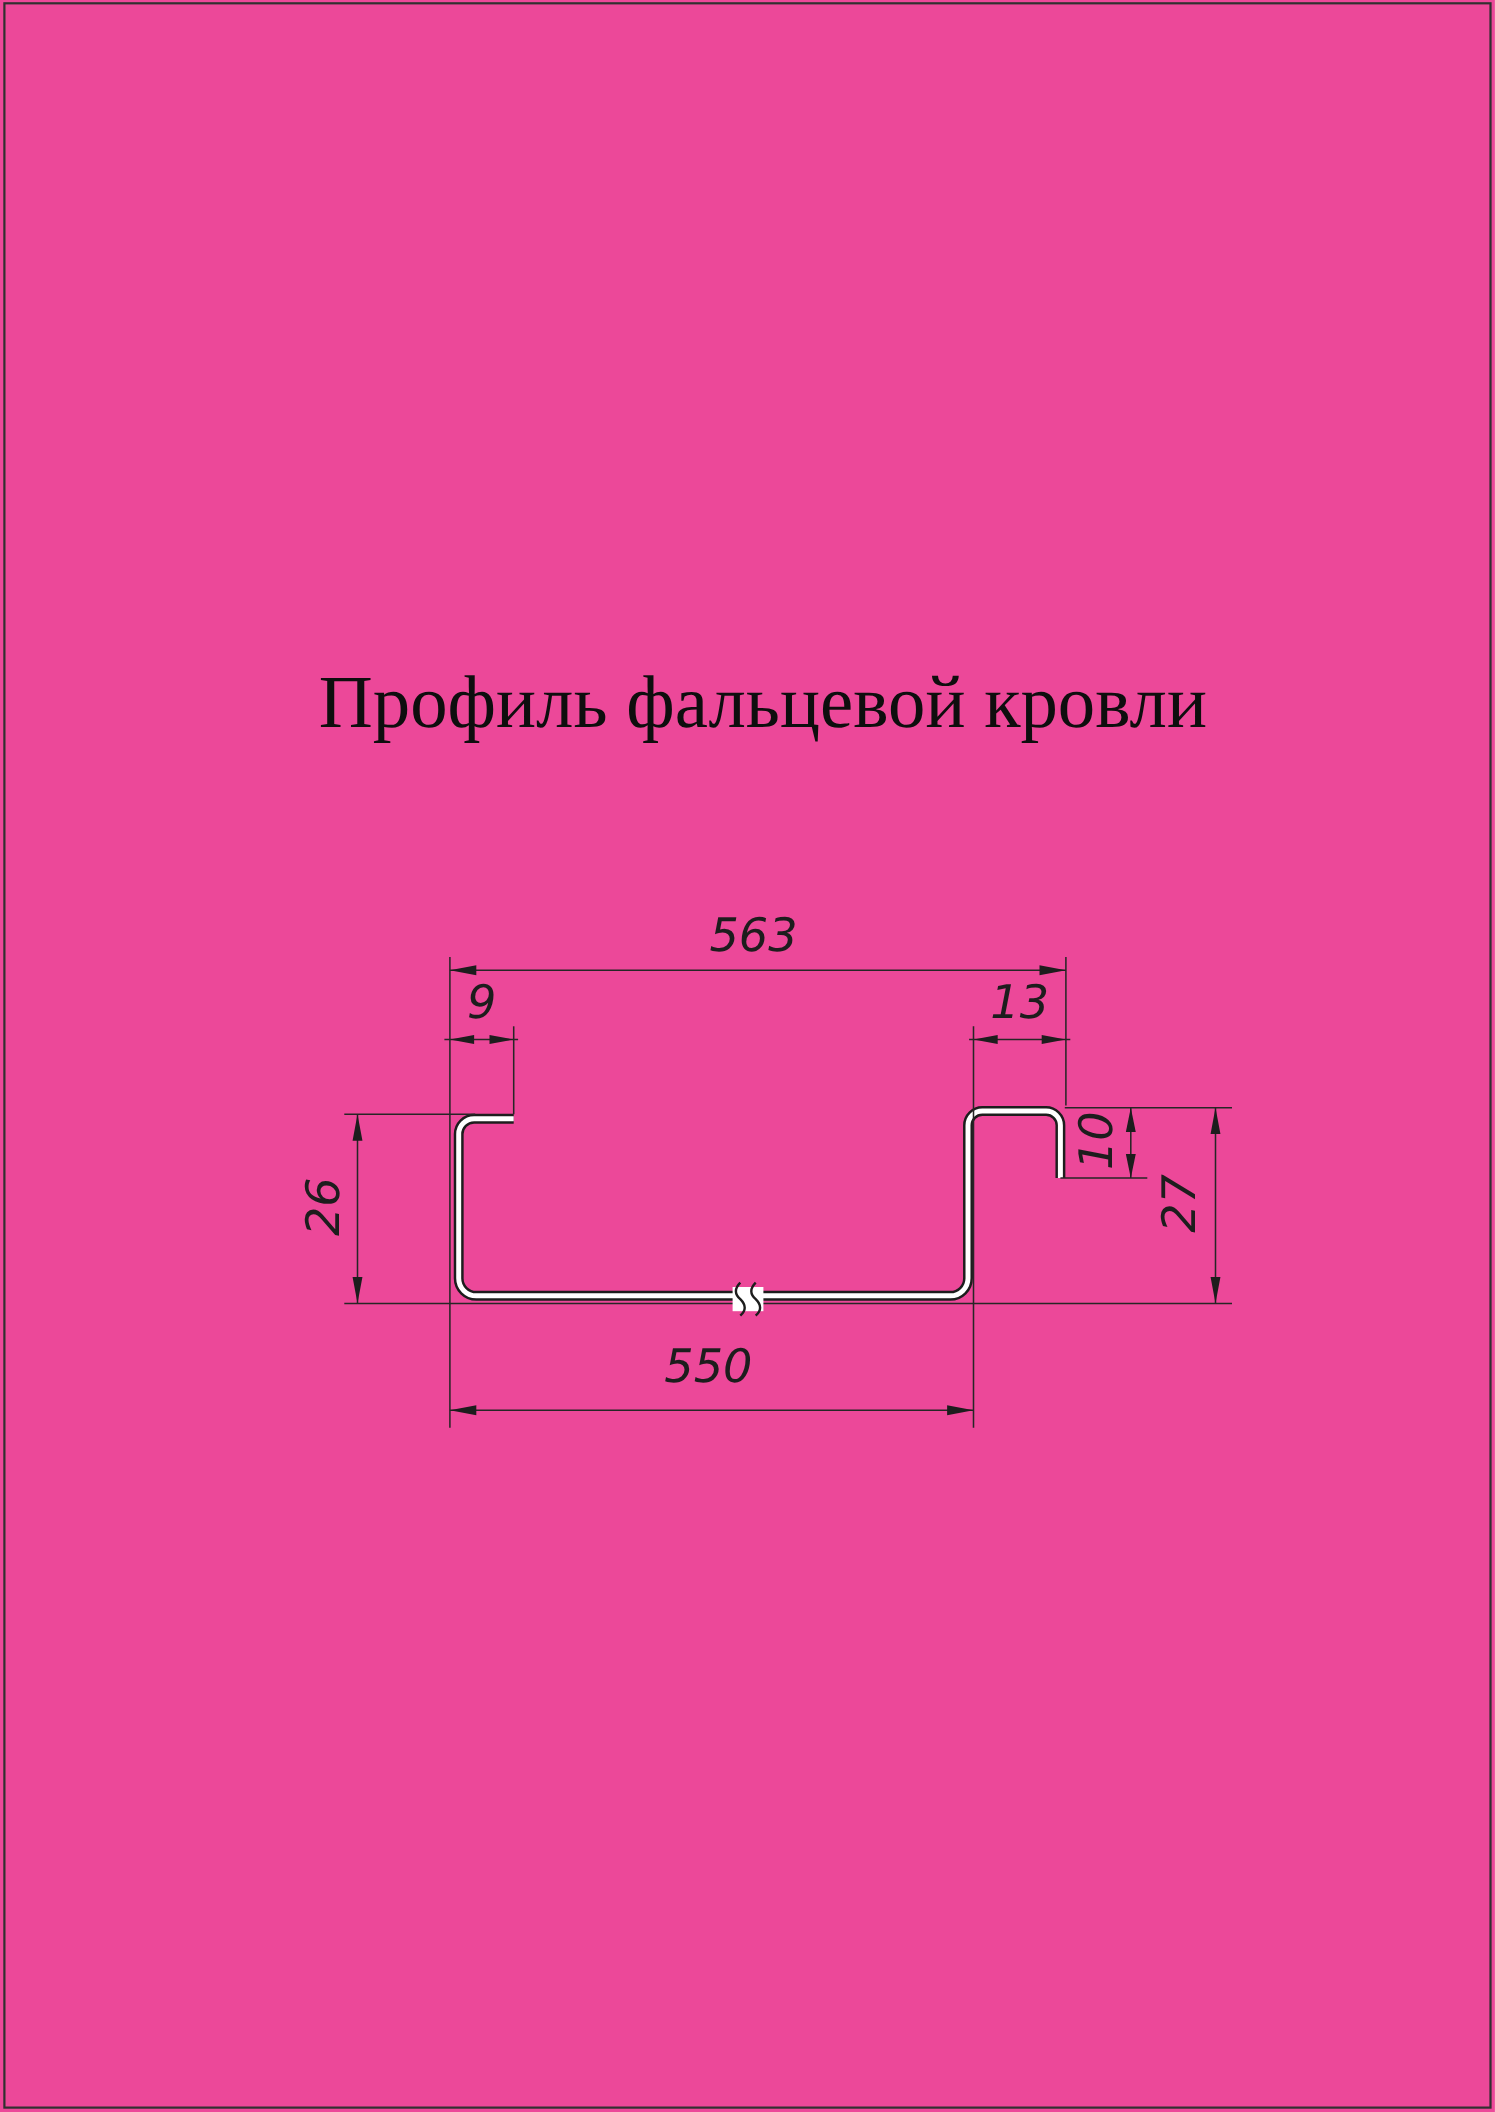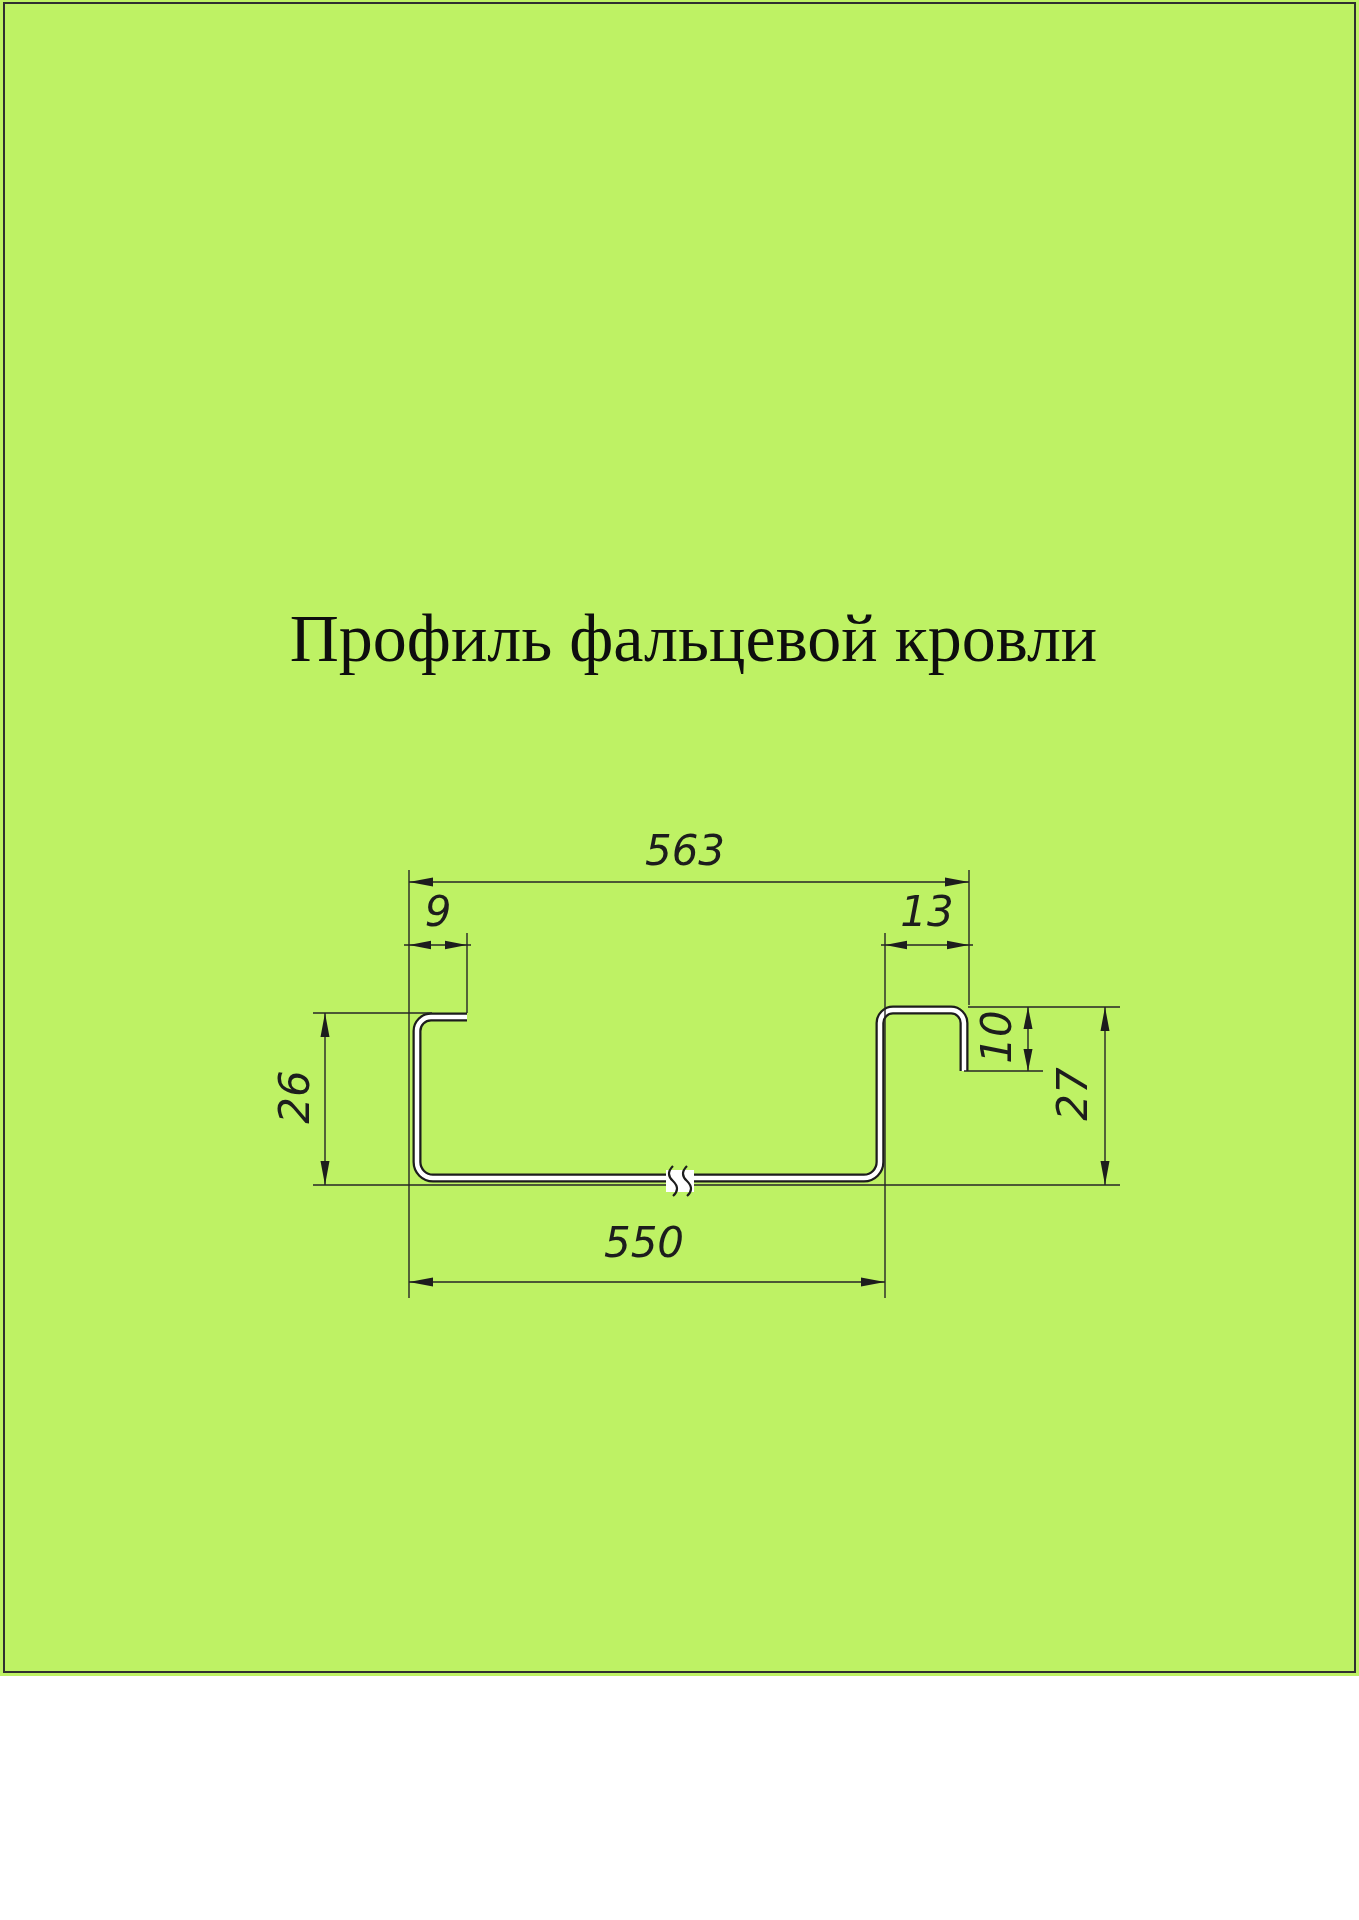--- a/index.html
+++ b/index.html
@@ -3,22 +3,22 @@
 <meta charset="utf-8">
 <style>
   html, body {
     margin: 0;
     padding: 0;
     background: #ffffff;
   }
   .page {
     position: relative;
     width: 1359px;
-    height: 1676px;
-    background: #bef264;
+    height: 1920px;
+    background: #ec4899;
     overflow: hidden;
     font-family: "Liberation Serif", serif;
   }
   .sheet-border {
     position: absolute;
     left: 3px; top: 2px; right: 3px; bottom: 3px;
     border: 2px solid #303030;
     pointer-events: none;
   }
   .title {

